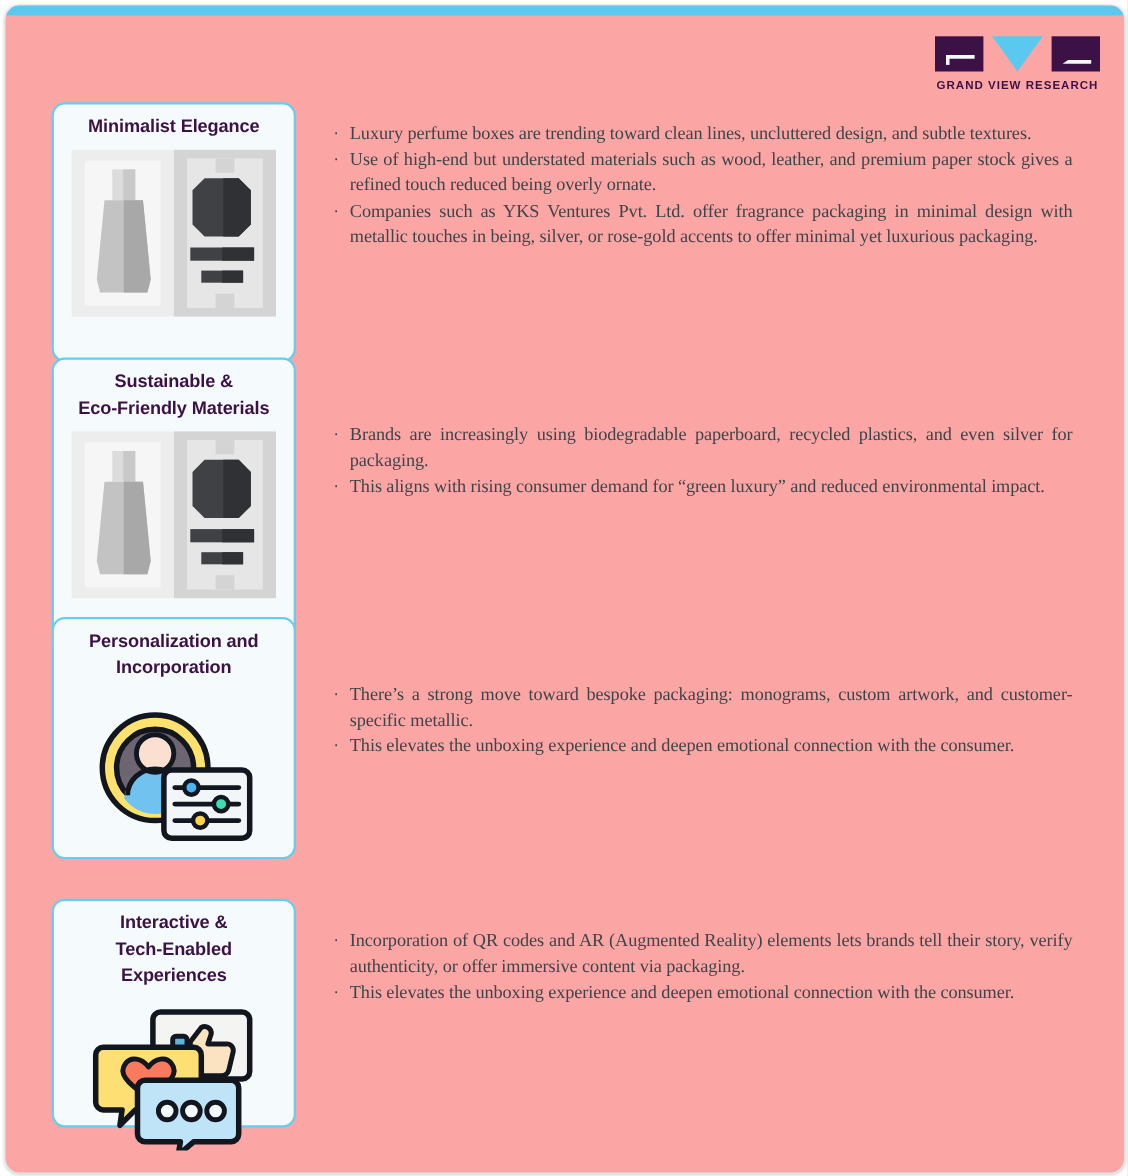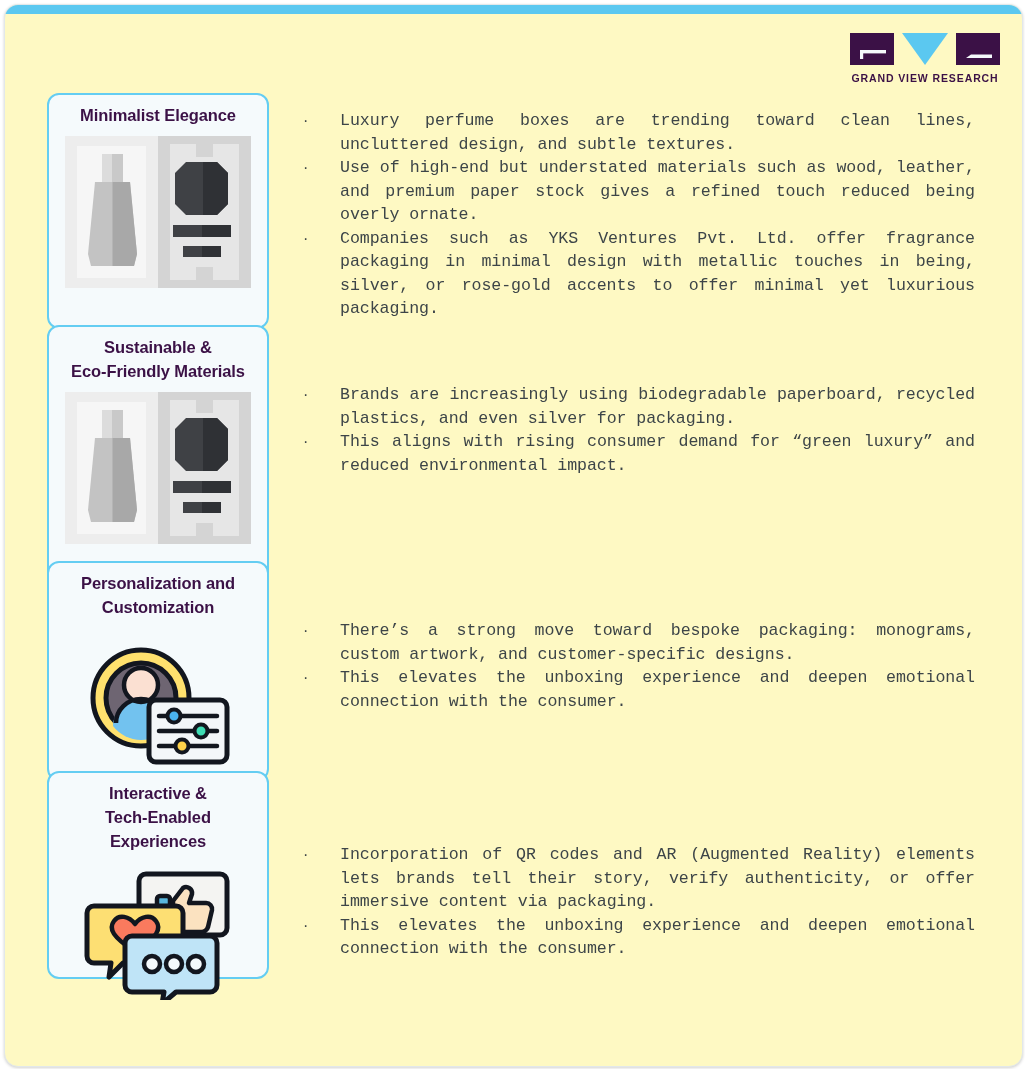--- a/index.html
+++ b/index.html
@@ -15,21 +15,21 @@
     overflow: hidden;
   }
 
   
   .page {
     position: absolute;
     left: 4px;
     top: 4px;
     width: 1017px;
     height: 1061px;
-    background: #fef9c3;
+    background: #fca5a5;
     border-radius: 14px;
     border: 1px solid #e2e8ea;
     box-shadow: 0 1px 3px rgba(0,0,0,0.18);
     overflow: hidden;
   }
   .top-accent-bar {
     position: absolute;
     left: 0;
     top: 0;
     width: 100%;
@@ -114,29 +114,28 @@
   .bullet-dot {
     flex: 0 0 auto;
     width: 15px;
     font-size: 16px;
     line-height: 23.5px;
     color: #3d4548;
     text-align: left;
   }
   .bullet-text {
     flex: 1 1 auto;
-    font-family: Liberation Mono, monospace;
+    font-family: Liberation Serif, serif;
     font-size: 16.6px;
     line-height: 23.5px;
     color: #3d4548;
     text-align: justify;
     text-justify: inter-word;
     hyphens: auto;
     letter-spacing: -0.08px;
-    margin-left: 22px;
   }
 </style>
 </head>
 <body>
 
 <div class="page">
 
   <div class="top-accent-bar"></div>
 
   <div class="logo-wrap">
@@ -197,40 +196,40 @@
           <rect x="108" y="89" width="58" height="12" fill="#3f4145"></rect>
           <rect x="137" y="89" width="29" height="12" fill="#2f3135"></rect>
           <rect x="118" y="110" width="38" height="11" fill="#3f4145"></rect>
           <rect x="137" y="110" width="19" height="11" fill="#2f3135"></rect>
         </svg>
       </div>
     </div>
 
     <div class="card" style="top:468px; height:220px;">
       <div class="card-title">Personalization and
-Customization</div>
+Incorporation</div>
       <div class="card-icon" style="margin-top:20px;">
         <svg width="150" height="130" viewBox="0 0 150 130">
           <circle cx="58" cy="58" r="48" fill="#ffe16e" stroke="#12161f" stroke-width="5"></circle>
           <circle cx="58" cy="58" r="35" fill="#6e6572" stroke="#12161f" stroke-width="5"></circle>
           <path d="M30 86 a28 26 0 0 1 56 0 a35 35 0 0 1 -56 0 z" fill="#72c2ef"></path>
           <circle cx="58" cy="45" r="17" fill="#fbe0d2" stroke="#12161f" stroke-width="4.5"></circle>
           <path d="M33 83 a25 24 0 0 1 50 0" fill="none" stroke="#12161f" stroke-width="4.5"></path>
           <rect x="66" y="60" width="78" height="62" rx="7" fill="#f3f6f9" stroke="#12161f" stroke-width="5"></rect>
           <line x1="76" y1="76" x2="134" y2="76" stroke="#12161f" stroke-width="4.5" stroke-linecap="round"></line>
           <line x1="76" y1="91" x2="134" y2="91" stroke="#12161f" stroke-width="4.5" stroke-linecap="round"></line>
           <line x1="76" y1="106" x2="134" y2="106" stroke="#12161f" stroke-width="4.5" stroke-linecap="round"></line>
           <circle cx="91" cy="76" r="6.5" fill="#4ab3f0" stroke="#12161f" stroke-width="4"></circle>
           <circle cx="118" cy="91" r="6.5" fill="#3edcb4" stroke="#12161f" stroke-width="4"></circle>
           <circle cx="99" cy="106" r="6.5" fill="#ffd24a" stroke="#12161f" stroke-width="4"></circle>
         </svg>
       </div>
     </div>
 
-    <div class="card" style="top:678px; height:208px;">
+    <div class="card" style="top:724px; height:208px;">
       <div class="card-title">Interactive &amp;
 Tech-Enabled
 Experiences</div>
       <div class="card-icon" style="margin-top:14px;">
         <svg width="150" height="132" viewBox="0 0 150 132">
 
           <path d="M63 6 h74 a7 7 0 0 1 7 7 v47 a7 7 0 0 1 -7 7 h-21 l2 16 l-16 -16 h-39 a7 7 0 0 1 -7 -7 v-47 a7 7 0 0 1 7 -7 z" fill="#f4f4f2" stroke="#12161f" stroke-width="5" stroke-linejoin="round"></path>
           <rect x="74" y="28" width="13" height="27" rx="3" fill="#59b7dd" stroke="#12161f" stroke-width="4.5"></rect>
           <path d="M90 55 v-22 l10 -13 a6 6 0 0 1 9 6 l-3 9 h17 a6 6 0 0 1 6 7 l-4 17 a7 7 0 0 1 -7 5 h-28 z" fill="#fbe2c0" stroke="#12161f" stroke-width="4.5" stroke-linejoin="round"></path>
 
@@ -271,21 +270,21 @@
       </div>
       <div class="bullet-row">
         <span class="bullet-dot">·</span>
         <span class="bullet-text">This aligns with rising consumer demand for “green luxury” and reduced environmental impact.</span>
       </div>
     </div>
 
     <div class="bullet-block" style="top:614px;">
       <div class="bullet-row">
         <span class="bullet-dot">·</span>
-        <span class="bullet-text">There’s a strong move toward bespoke packaging: monograms, custom artwork, and customer-specific designs.</span>
+        <span class="bullet-text">There’s a strong move toward bespoke packaging: monograms, custom artwork, and customer-specific metallic.</span>
       </div>
       <div class="bullet-row">
         <span class="bullet-dot">·</span>
         <span class="bullet-text">This elevates the unboxing experience and deepen emotional connection with the consumer.</span>
       </div>
     </div>
 
     <div class="bullet-block" style="top:838px;">
       <div class="bullet-row">
         <span class="bullet-dot">·</span>

